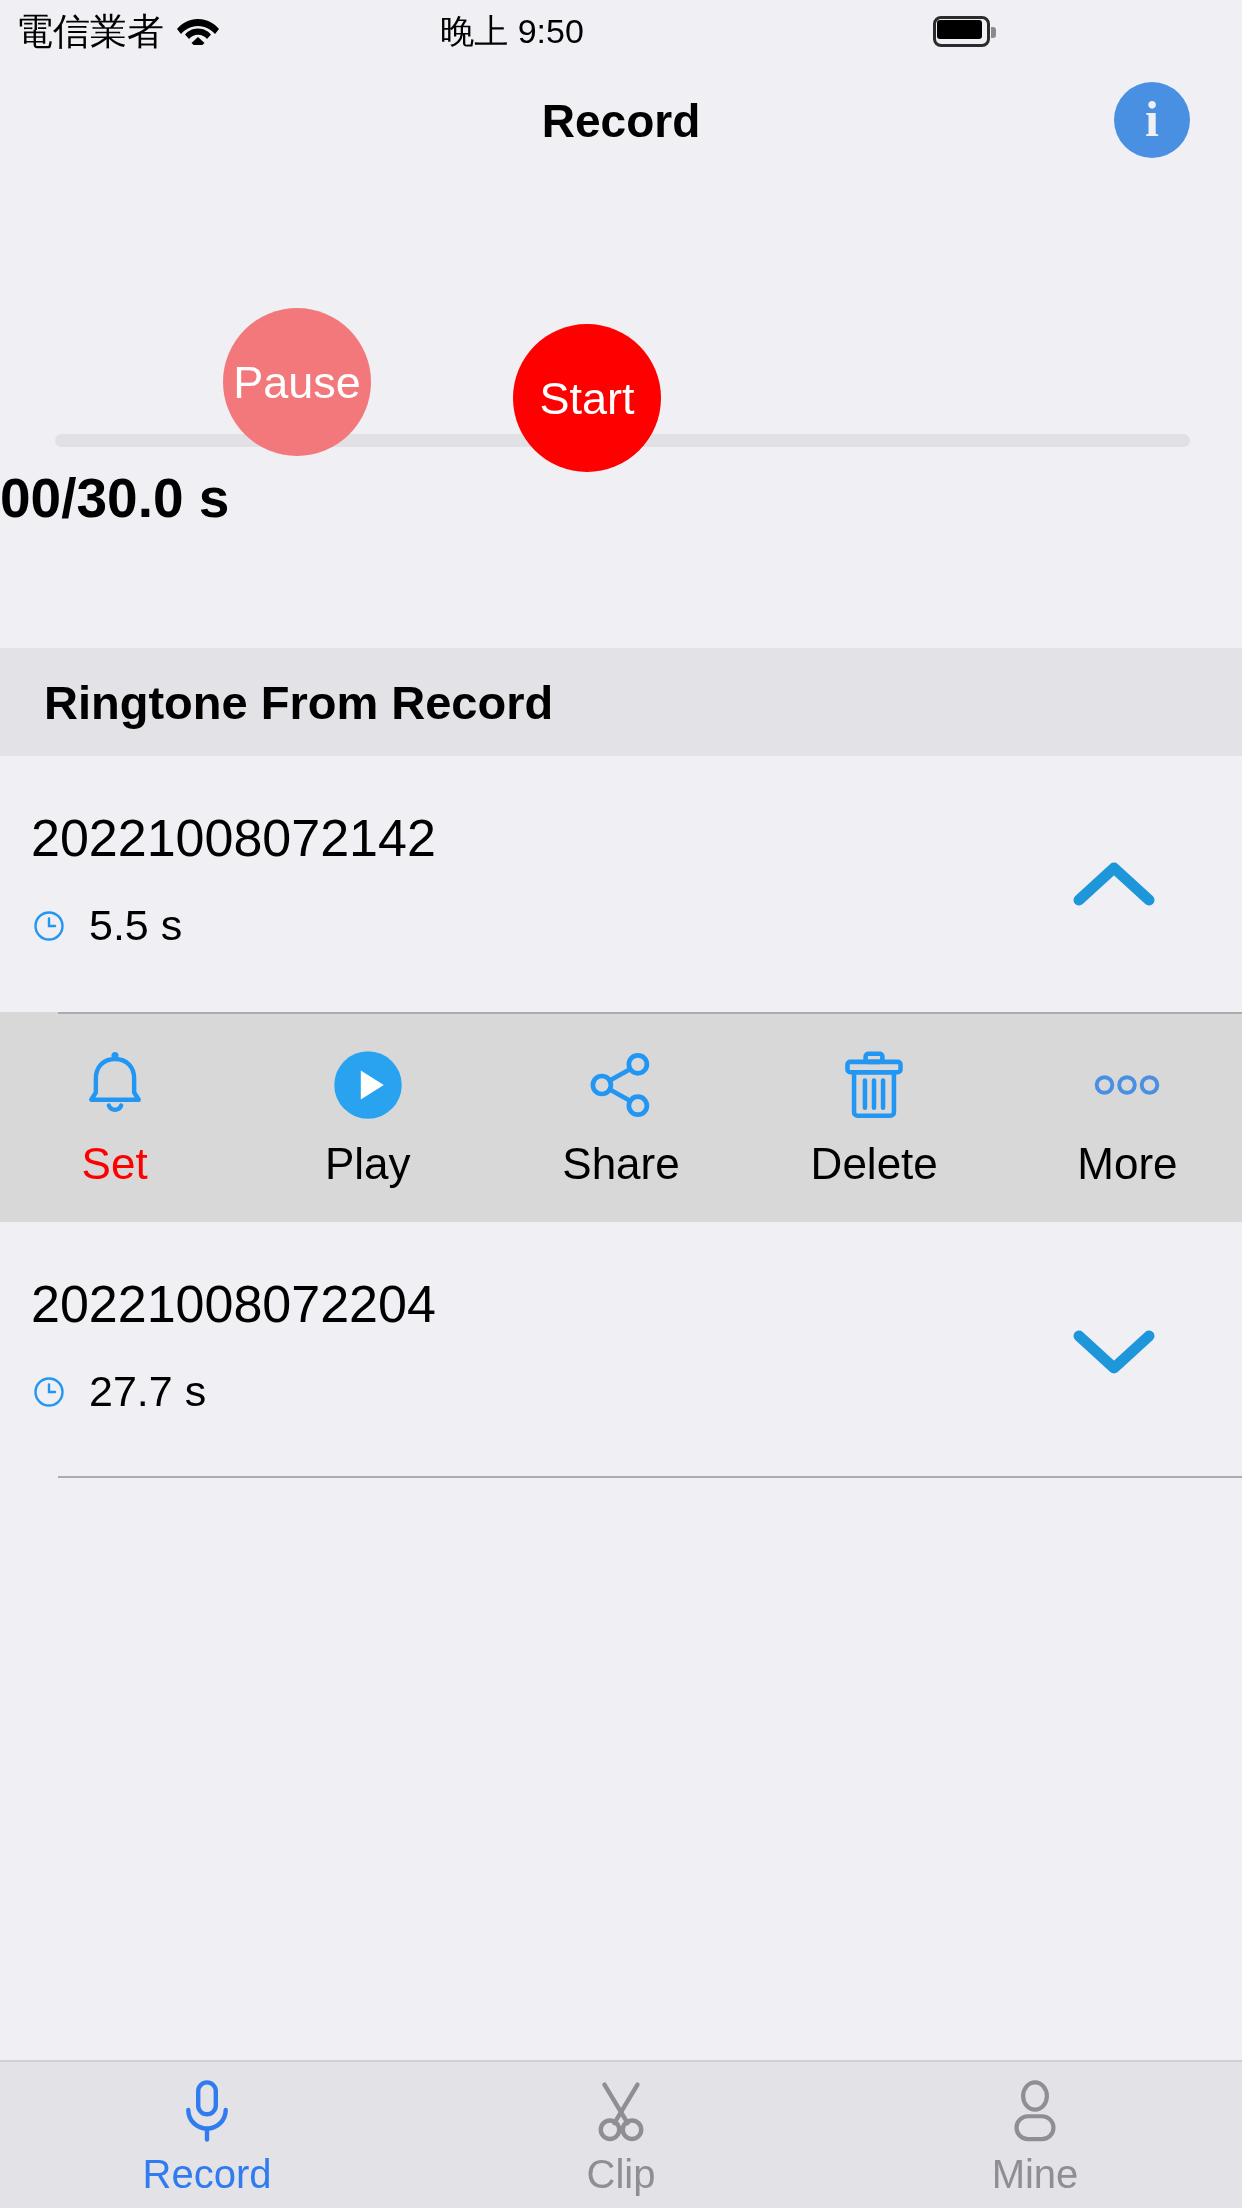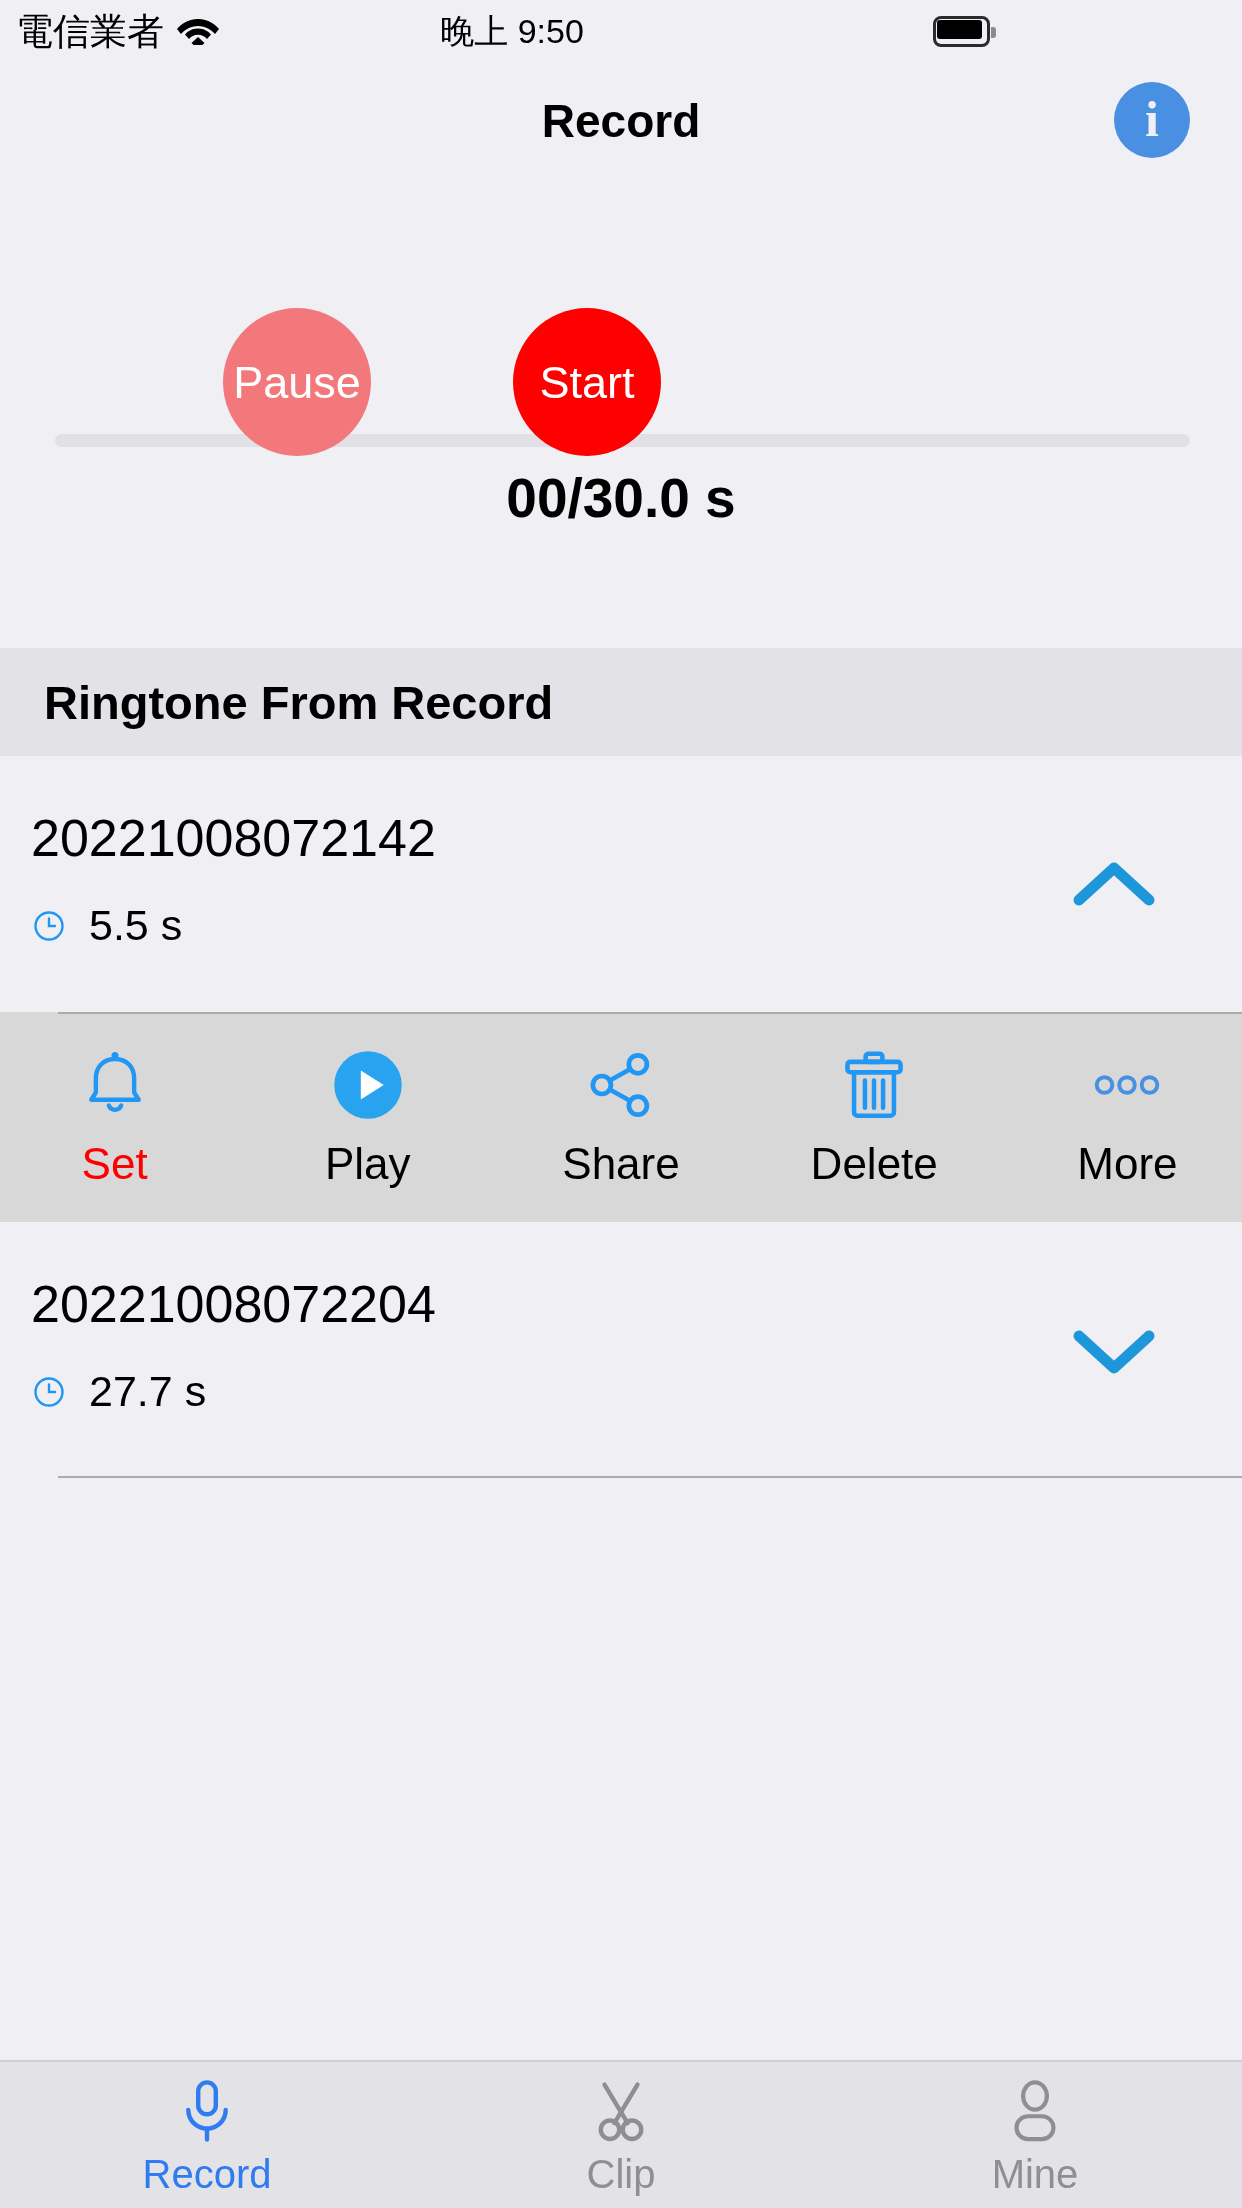--- a/index.html
+++ b/index.html
@@ -43,27 +43,27 @@
     justify-content:center; border:none; cursor:pointer; }
   .info-btn .glyph{ color:#EFEFF4; font-size:50px; font-weight:700;
     font-family:"Liberation Serif",serif; line-height:1; margin-top:-2px;}
 
   
   .recorder{ position:absolute; left:0; top:178px; width:1242px; height:470px; background:#EFEFF4; }
   .progress-track{ position:absolute; left:55px; top:256px; width:1135px; height:13px;
     background:#E0E0E5; border-radius:7px; }
   .progress-fill{ position:absolute; left:0; top:0; height:13px; width:0%;
     background:#FF3B30; border-radius:7px; }
-  .timer{ position:absolute; left:0; right:0; top:293px; text-align:center;
+  .timer{ position:absolute; left:0; right:0; top:293px; 
     font-size:55px; font-weight:700; color:#000; line-height:1; }
   .btn-circle{ position:absolute; border-radius:50%; display:flex;
     align-items:center; justify-content:center; border:none; cursor:pointer;
     color:#fff; font-size:45px; line-height:1; }
   .btn-pause{ left:223px; top:130px; width:148px; height:148px; background:#F2787C; }
-  .btn-start{ left:513px; top:130px; width:148px; height:148px; background:#FE0000; }
+  .btn-start{ left:513px; top:146px; width:148px; height:148px; background:#FE0000; }
 
   
   .section-header{ position:absolute; left:0; top:648px; width:1242px; height:108px;
     background:#E3E3E7; display:flex; align-items:center; }
   .section-header .label{ margin-left:44px; font-size:47px; font-weight:700; color:#000; }
 
   
   .list{ position:absolute; left:0; top:756px; width:1242px; }
   .row{ position:relative; width:1242px; height:256px; background:#EFEFF4; }
   .row .title{ position:absolute; left:31px; top:56px; font-size:52px;

